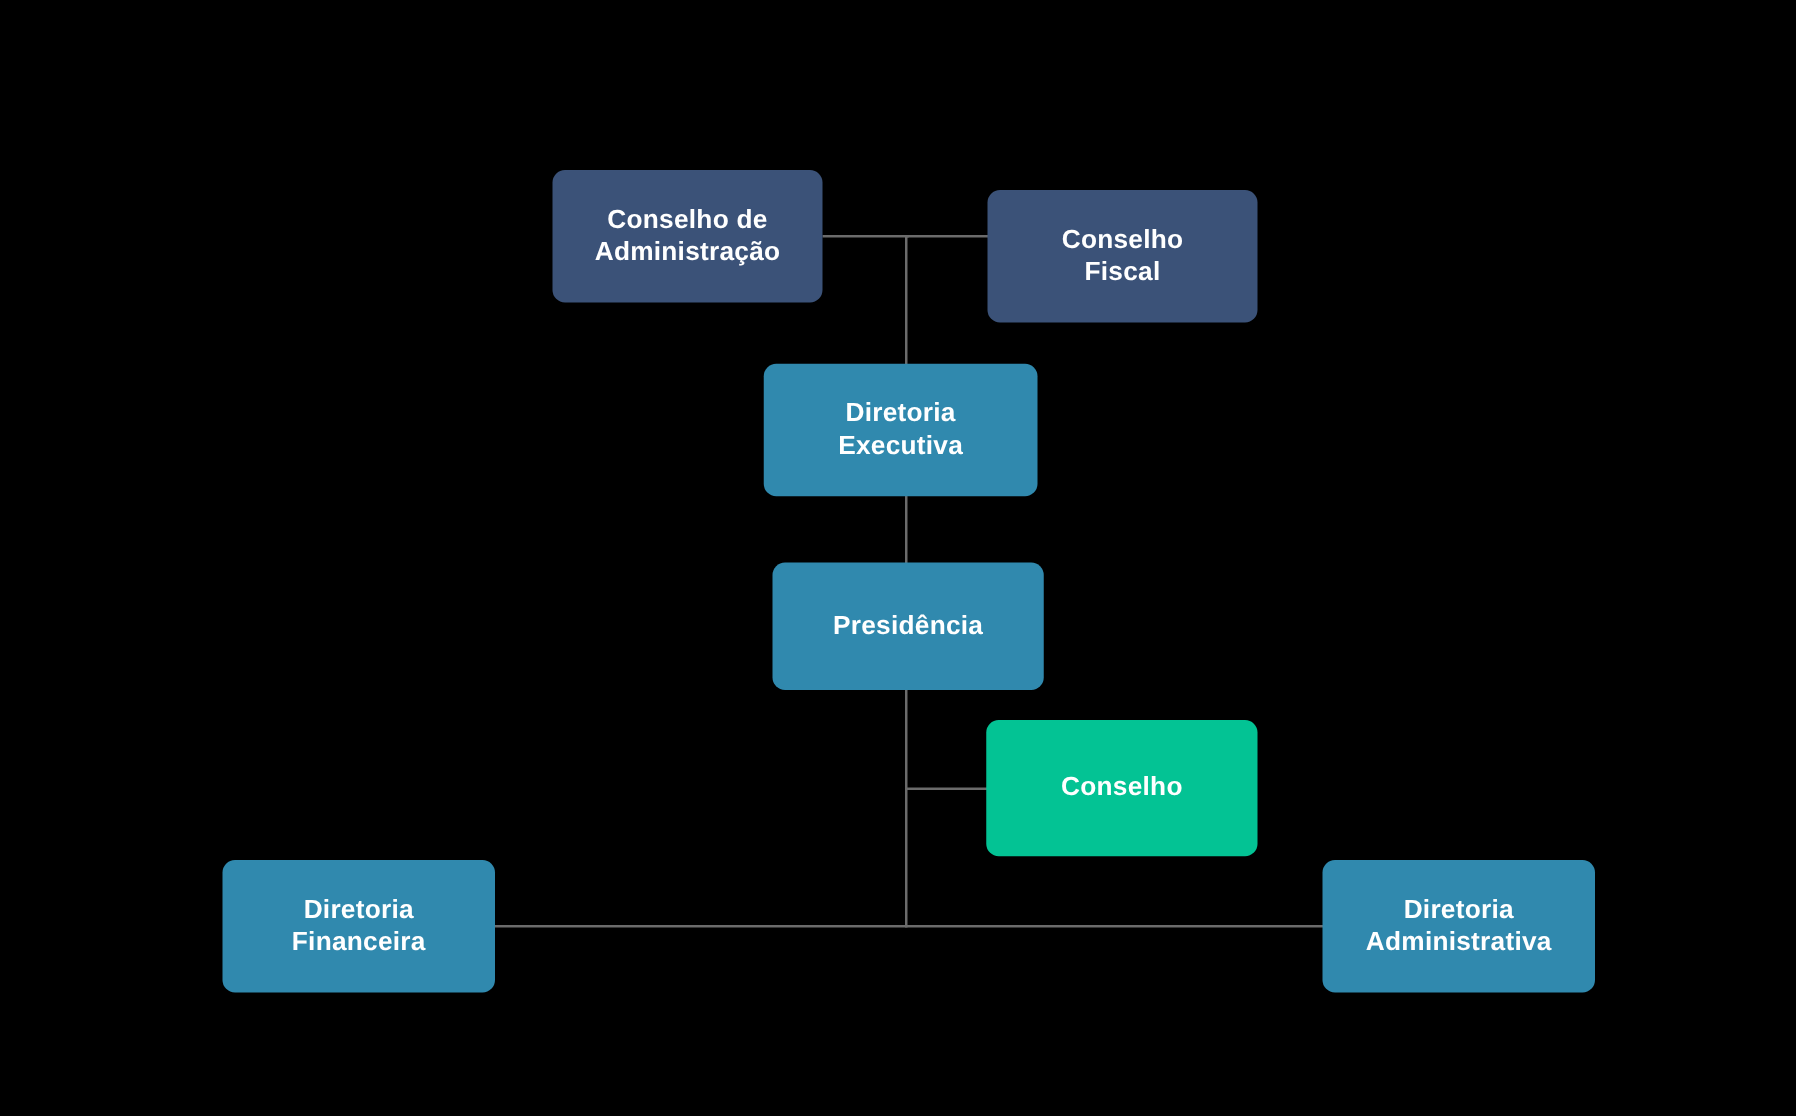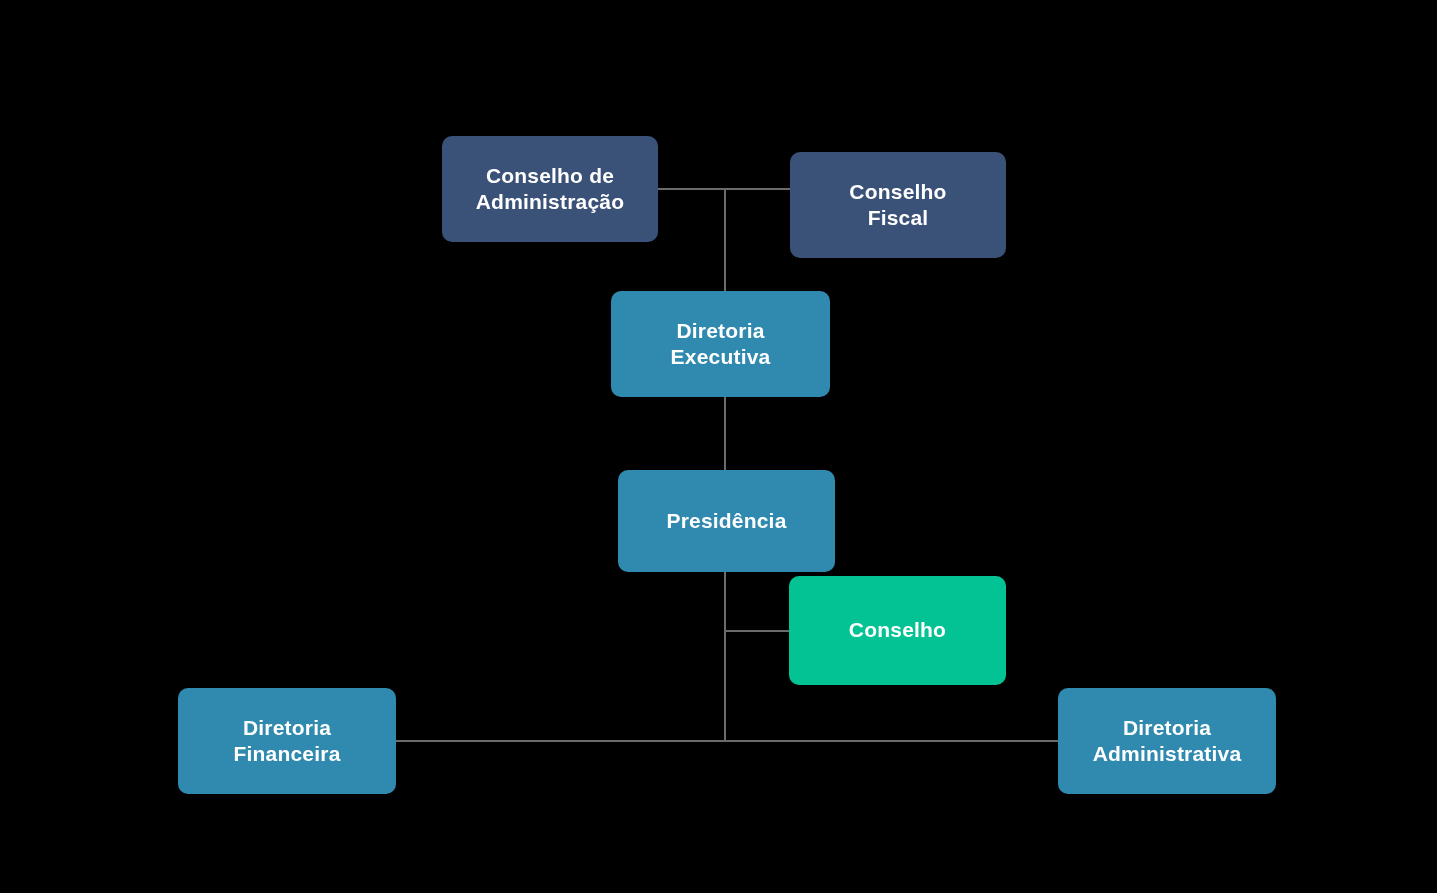--- a/index.html
+++ b/index.html
@@ -62,21 +62,21 @@
 Administração</span>
       </div>
       <div class="node" style="left: 790px; top: 152px; width: 216px; height: 106px; background: rgb(59, 82, 120); color: rgb(255, 255, 255);">
         <span class="node-label">Conselho
 Fiscal</span>
       </div>
       <div class="node" style="left: 611px; top: 291px; width: 219px; height: 106px; background: rgb(48, 137, 174); color: rgb(255, 255, 255);">
         <span class="node-label">Diretoria
 Executiva</span>
       </div>
-      <div class="node" style="left: 618px; top: 470px; width: 217px; height: 102px; background: rgb(48, 137, 174); color: rgb(255, 255, 255);">
+      <div class="node" style="left: 618px; top: 450px; width: 217px; height: 102px; background: rgb(48, 137, 174); color: rgb(255, 255, 255);">
         <span class="node-label">Presidência</span>
       </div>
       <div class="node" style="left: 789px; top: 576px; width: 217px; height: 109px; background: rgb(3, 195, 148); color: rgb(255, 255, 255);">
         <span class="node-label">Conselho</span>
       </div>
       <div class="node" style="left: 178px; top: 688px; width: 218px; height: 106px; background: rgb(48, 137, 174); color: rgb(255, 255, 255);">
         <span class="node-label">Diretoria
 Financeira</span>
       </div>
       <div class="node" style="left: 1058px; top: 688px; width: 218px; height: 106px; background: rgb(48, 137, 174); color: rgb(255, 255, 255);">

